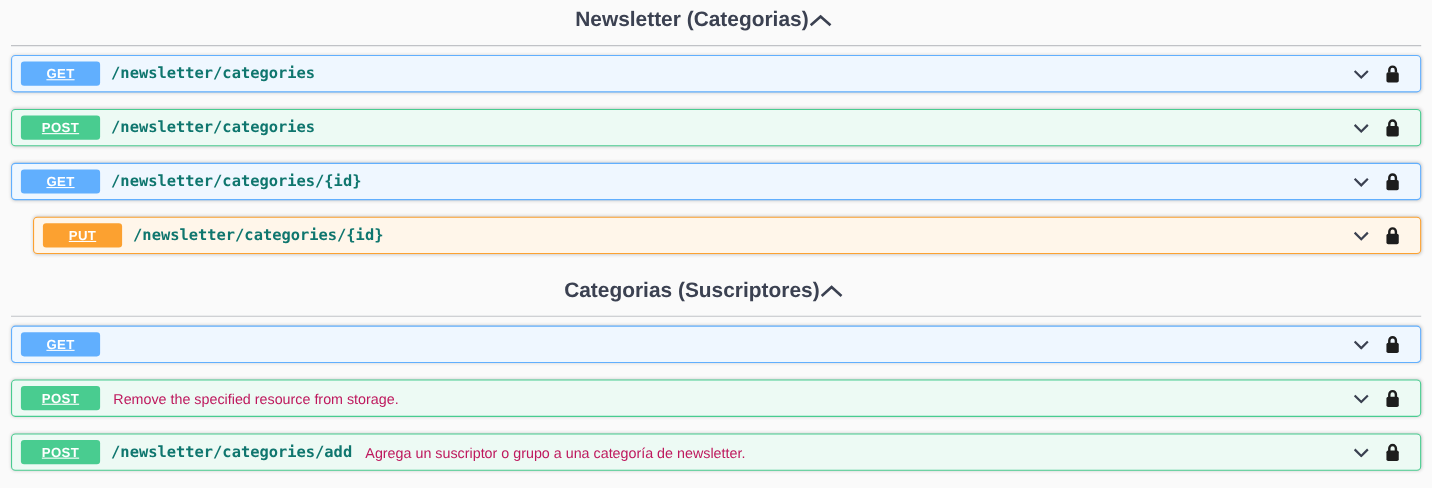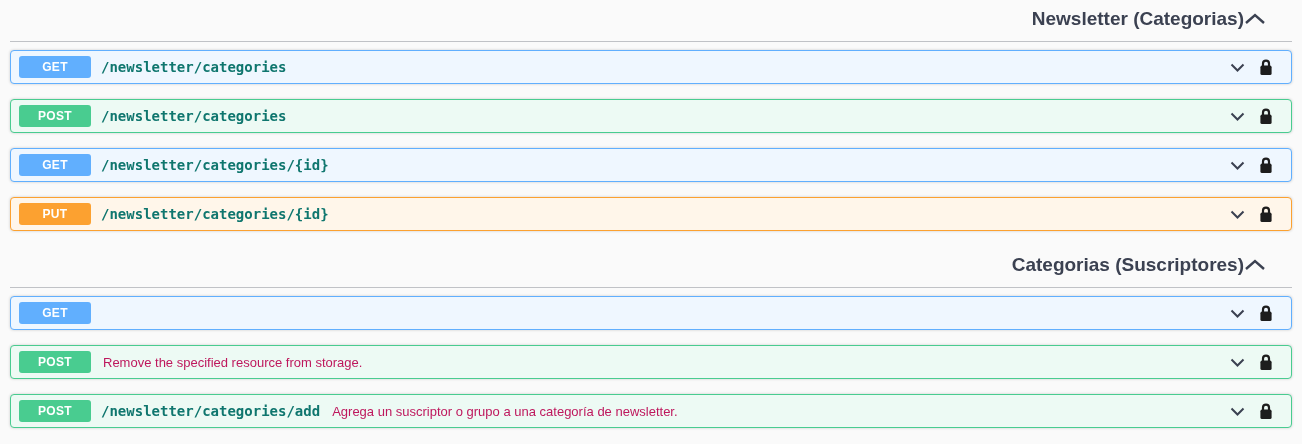--- a/index.html
+++ b/index.html
@@ -8,21 +8,21 @@
     width: 1302px; height: 444px;
     background: #fafafa;
     font-family: "Liberation Sans", sans-serif;
     color: #3b4151;
     overflow: hidden;
   }
   .wrap { padding: 0 10px; }
 
   
   .section-header {
-    display: flex; align-items: center; justify-content: flex-end;
+    display: flex; align-items: center; justify-content: center;
     padding: 7px 26px 10px 4px;
     border-bottom: 1px solid rgba(59,65,81,.3);
     margin-bottom: 8px;
     cursor: pointer;
   }
   .section-header h3 {
     margin: 0; font-size: 19px; line-height: 24px; font-weight: bold;
     color: #3b4151;
   }
   .chev-up { display: block; }
@@ -38,20 +38,21 @@
     cursor: pointer;
   }
   .method-badge {
     min-width: 72px; height: 22px; line-height: 22px;
     border-radius: 3px;
     text-align: center;
     color: #ffffff;
     font-size: 12px; font-weight: bold;
     letter-spacing: .3px;
     flex: 0 0 auto;
+    text-decoration: underline;
   }
   .op-path {
     margin-left: 10px;
     font-family: "DejaVu Sans Mono", "Liberation Mono", monospace;
     font-size: 14px; font-weight: bold;
     color: #0f766e;
     white-space: nowrap;
   }
   .op-desc {
     margin-left: 12px;
@@ -128,21 +129,21 @@
       </span>
       <span class="icon-btn">
         <svg width="14" height="17" viewBox="0 0 14 17">
           <path d="M4 7 V4.6 a3 3 0 0 1 6 0 V7" fill="none" stroke="#1d1d1d" stroke-width="2.2"></path>
           <rect x="1.4" y="6.6" width="11.2" height="9.4" rx="1.6" fill="#1d1d1d"></rect>
         </svg>
       </span>
     </span>
   </div>
 
-  <div class="op-row" style="background: rgb(255, 246, 234); border-color: rgb(252, 161, 48);">
+  <div class="op-row" style="background: rgb(255, 246, 234); border-color: rgb(252, 161, 48); margin-left: 20px;">
     <span class="method-badge" style="background: rgb(252, 161, 48);">PUT</span>
     <span class="op-path">/newsletter/categories/{id}</span>
 
     <span class="row-controls">
       <span class="icon-btn">
         <svg width="15" height="9" viewBox="0 0 15 9">
           <polyline points="1.5,1.5 7.5,7.5 13.5,1.5" fill="none" stroke="#3b4151" stroke-width="2"></polyline>
         </svg>
       </span>
       <span class="icon-btn">

